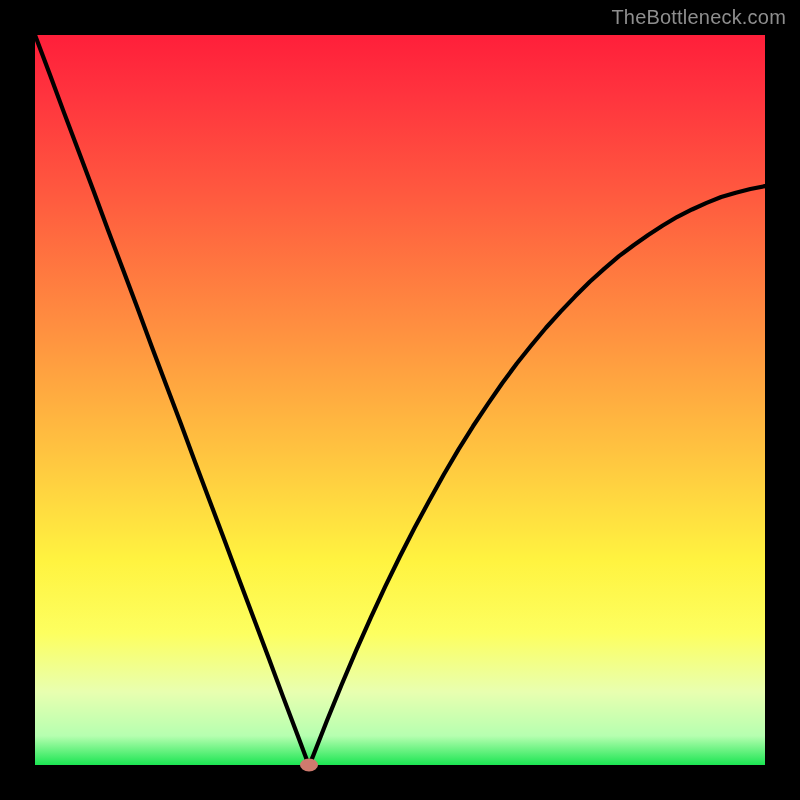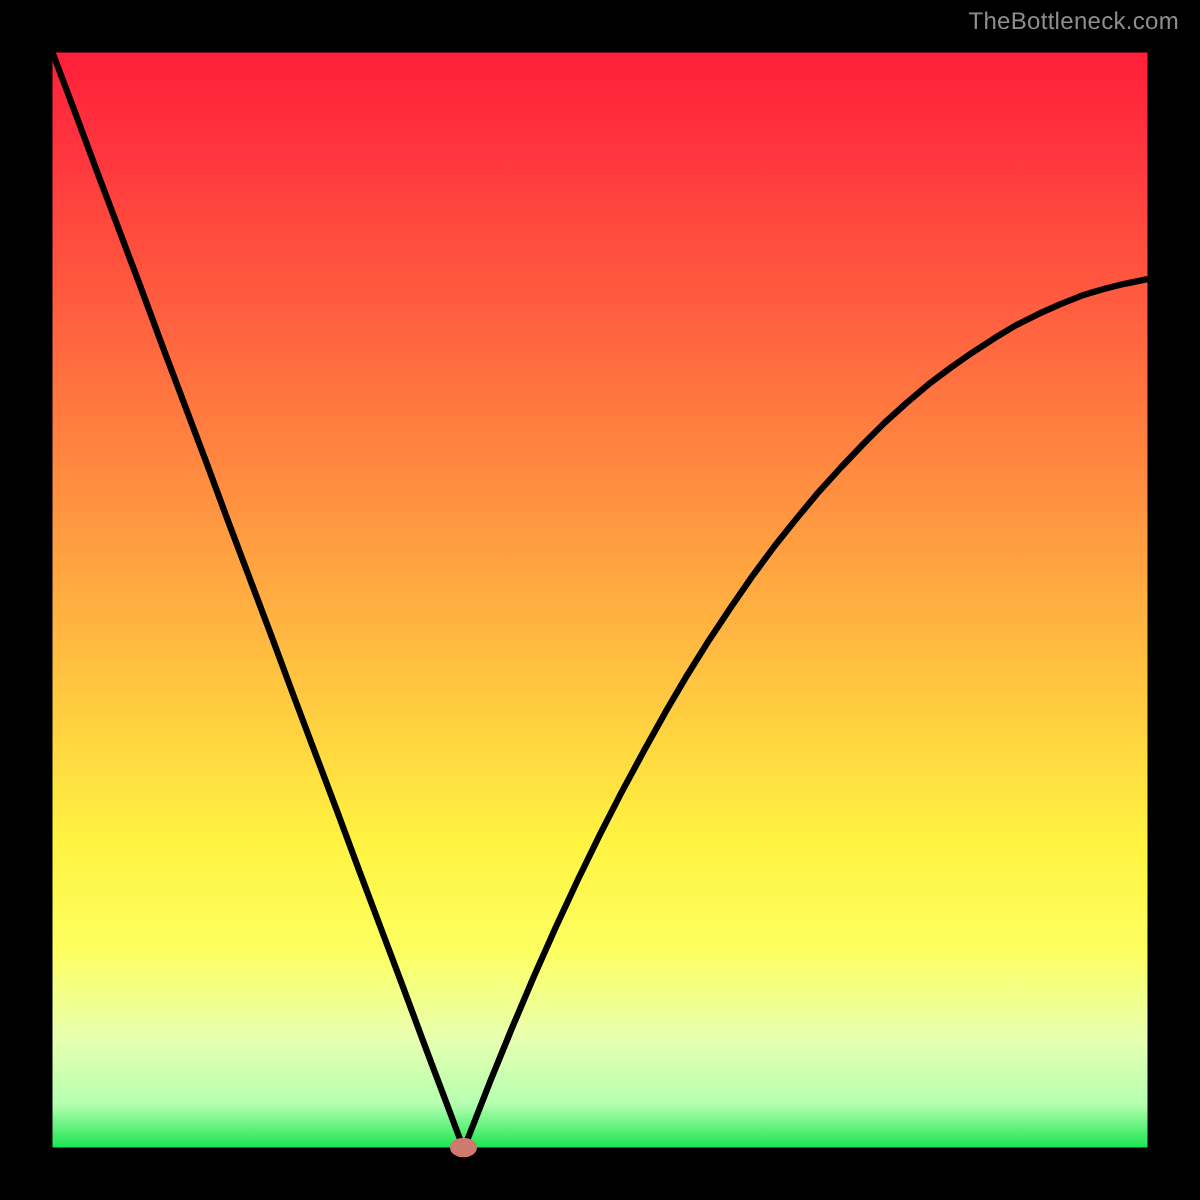--- a/index.html
+++ b/index.html
@@ -36,21 +36,21 @@
       #e8ffb0 90%,
       #b6ffb0 96%,
       #1be552 100%
     );
   }
   .watermark {
     position: absolute;
     top: 6px;
     right: 14px;
     color: #8e8e8e;
-    font-size: 16px;
+    font-size: 20px;
     font-weight: 400;
     letter-spacing: 0.2px;
     user-select: none;
   }
   svg.curve {
     position: absolute;
     left: 0;
     top: 0;
     width: 730px;
     height: 730px;

